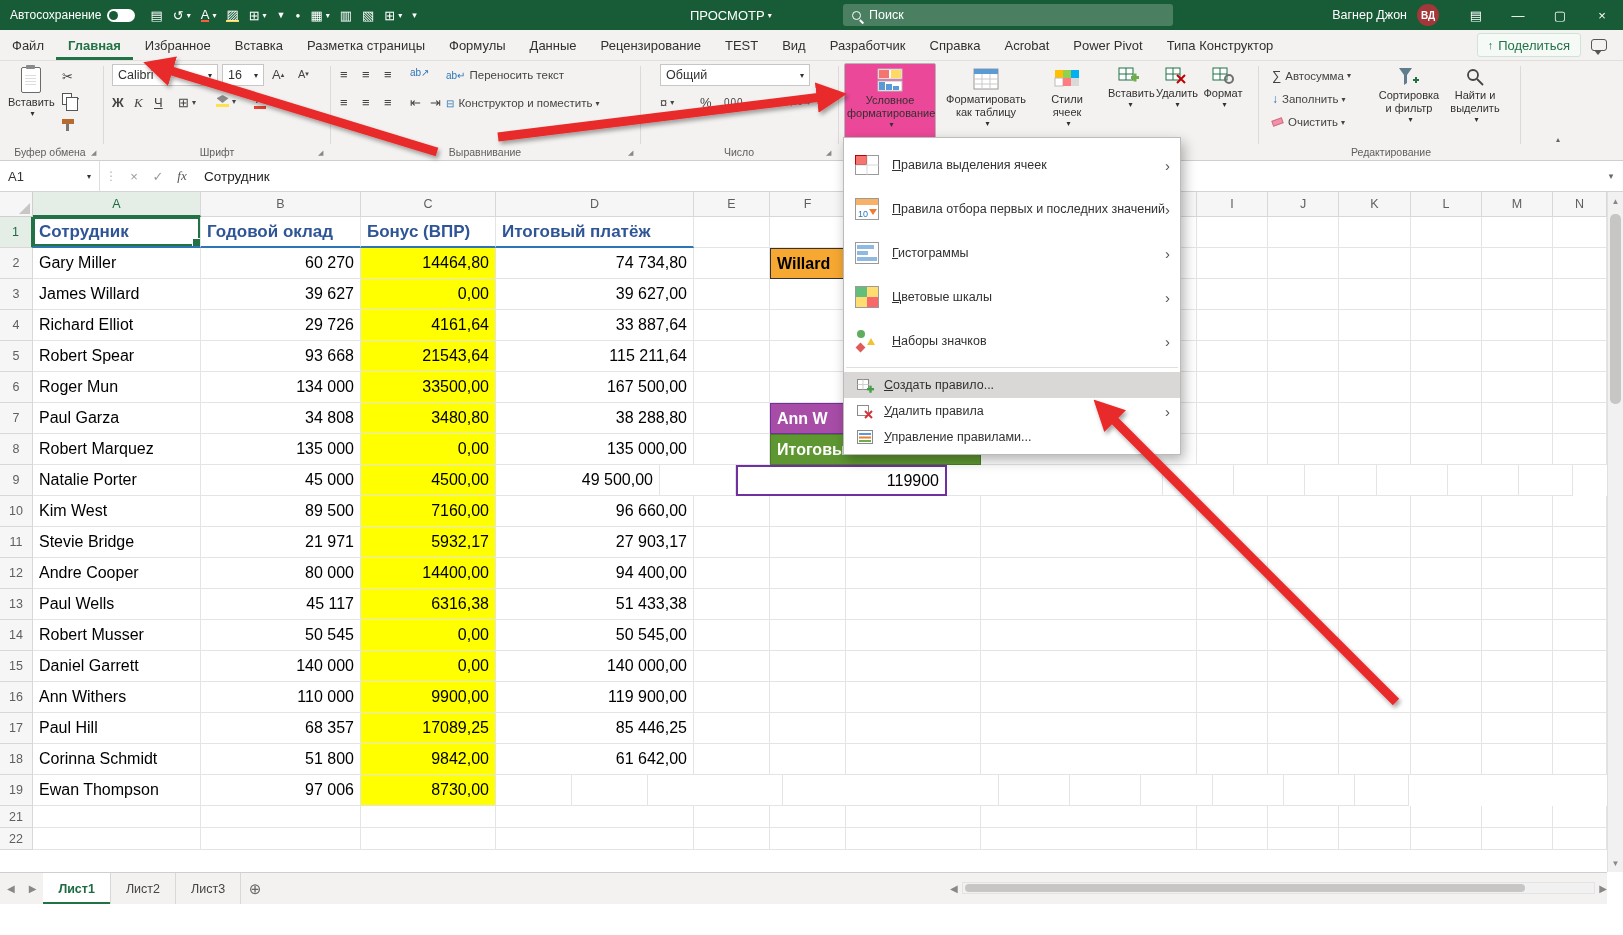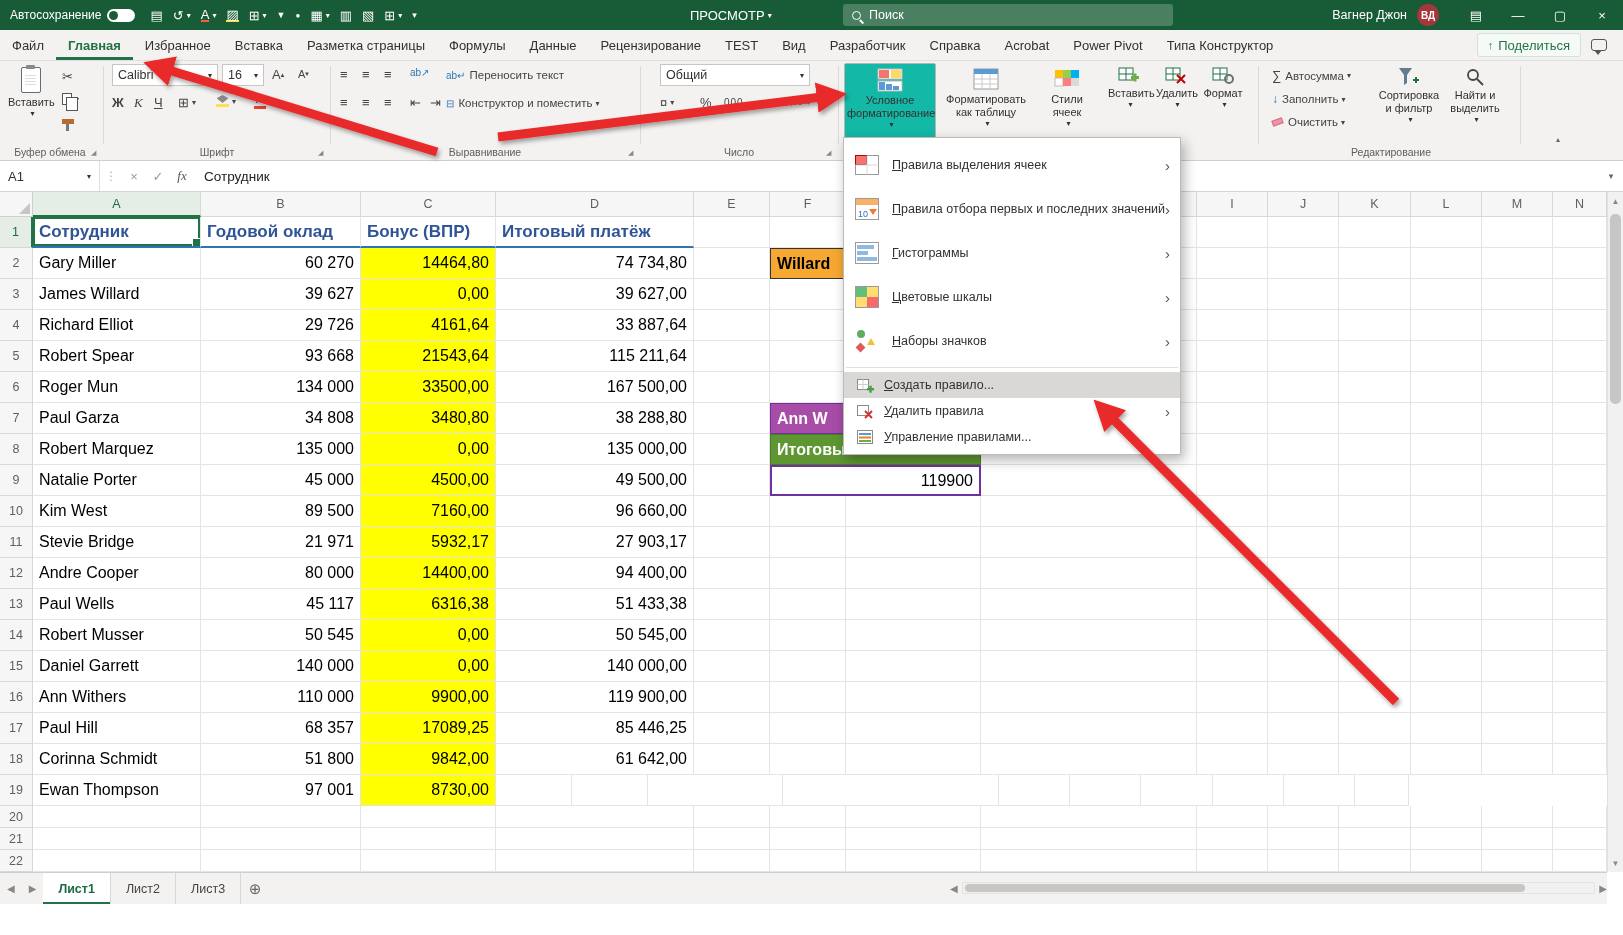--- a/index.html
+++ b/index.html
@@ -34,21 +34,21 @@
 .cmtic{width:16px;height:12px;border:1.5px solid #555;border-radius:3px;position:relative;margin-right:16px;align-self:center}
 .cmtic::after{content:"";position:absolute;left:2px;bottom:-5px;border-left:4px solid transparent;border-right:4px solid transparent;border-top:5px solid #555}
 
 
 #ribbon{position:absolute;left:0;top:61px;width:100%;height:100px;background:#f3f2f1;border-bottom:1px solid #d1cfcd}
 .gsep{position:absolute;top:5px;bottom:16px;width:1px;background:#dcdad8}
 .glabel{position:absolute;bottom:2px;font-size:10.5px;color:#605e5c;text-align:center}
 .launch{position:absolute;bottom:3px;font-size:7px;color:#8a8886}
 .bigbtn{position:absolute;display:flex;flex-direction:column;align-items:center;text-align:center;font-size:11px;color:#323130;border-radius:2px;padding-top:4px;cursor:default}
 .bigbtn .cap{line-height:13px;white-space:normal;width:calc(100% - 4px)}
-.bigbtn.pressed{background:#14b8a6;border:1px solid #b8b6b4}
+.bigbtn.pressed{background:#ec4899;border:1px solid #b8b6b4}
 .combo{position:absolute;height:22px;background:#fff;border:1px solid #c8c6c4;display:flex;align-items:center;font-size:12.5px;color:#323130;padding:0 5px;justify-content:space-between}
 .sbtn{position:absolute;display:flex;align-items:center;font-size:13px;color:#444;cursor:default}
 .clip{width:20px;height:26px;border:1.5px solid #6b6b6b;border-radius:2px;background:#fff;position:relative;margin-bottom:3px}
 .clip::before{content:"";position:absolute;left:4px;top:-3px;width:9px;height:4px;background:#8a8a8a;border-radius:1px}
 .clip::after{content:"";position:absolute;left:3px;top:5px;width:11px;height:14px;background:repeating-linear-gradient(#fff,#fff 2px,#bbb 3px)}
 .cpy{width:10px;height:12px;border:1.2px solid #555;position:relative;background:#fff;display:inline-block}
 .cpy::after{content:"";position:absolute;left:3px;top:3px;width:10px;height:12px;border:1.2px solid #555;background:#fff}
 .brush{display:inline-block;width:12px;height:5px;background:#B86B2E;position:relative}
 .brush::after{content:"";position:absolute;left:4px;top:5px;width:3px;height:7px;background:#777}
 .fillic{display:inline-flex;flex-direction:column;align-items:center}
@@ -551,21 +551,21 @@
         <div class="c" style="width: 72px;"></div>
         <div class="c" style="width: 71px;"></div>
         <div class="c" style="width: 71px;"></div>
         <div class="c" style="width: 54px;"></div>
       </div>
       <div class="grow" style="height: 31px;">
         <div class="rn">9</div>
         <div class="c" style="width: 168px;">Natalie Porter</div>
         <div class="c num" style="width: 160px;">45 000</div>
         <div class="c num yellow" style="width: 135px;">4500,00</div>
-        <div class="c num" style="width: 198px;">49 500,00</div>
+        <div class="c num" style="width: 164px;">49 500,00</div>
         <div class="c" style="width: 76px;"></div>
         <div class="c totval" style="width: 211px;">119900</div>
         <div class="c" style="width: 216px;"></div>
         <div class="c" style="width: 71px;"></div>
         <div class="c" style="width: 71px;"></div>
         <div class="c" style="width: 72px;"></div>
         <div class="c" style="width: 71px;"></div>
         <div class="c" style="width: 71px;"></div>
         <div class="c" style="width: 54px;"></div>
       </div>
@@ -718,39 +718,22 @@
         <div class="c" style="width: 71px;"></div>
         <div class="c" style="width: 71px;"></div>
         <div class="c" style="width: 72px;"></div>
         <div class="c" style="width: 71px;"></div>
         <div class="c" style="width: 71px;"></div>
         <div class="c" style="width: 54px;"></div>
       </div>
       <div class="grow" style="height: 31px;">
         <div class="rn">19</div>
         <div class="c" style="width: 168px;">Ewan Thompson</div>
-        <div class="c num" style="width: 160px;">97 001</div>
+        <div class="c num" style="width: 160px;">97 006</div>
         <div class="c num yellow" style="width: 135px;">8730,00</div>
-        <div class="c" style="width: 76px;"></div>
-        <div class="c" style="width: 76px;"></div>
-        <div class="c" style="width: 135px;"></div>
-        <div class="c" style="width: 216px;"></div>
-        <div class="c" style="width: 71px;"></div>
-        <div class="c" style="width: 71px;"></div>
-        <div class="c" style="width: 72px;"></div>
-        <div class="c" style="width: 71px;"></div>
-        <div class="c" style="width: 71px;"></div>
-        <div class="c" style="width: 54px;"></div>
-      </div>
-      <div class="grow" style="height: 22px;">
-        <div class="rn">20</div>
-        <div class="c" style="width: 168px;"></div>
-        <div class="c" style="width: 160px;"></div>
-        <div class="c" style="width: 135px;"></div>
-        <div class="c" style="width: 198px;"></div>
         <div class="c" style="width: 76px;"></div>
         <div class="c" style="width: 76px;"></div>
         <div class="c" style="width: 135px;"></div>
         <div class="c" style="width: 216px;"></div>
         <div class="c" style="width: 71px;"></div>
         <div class="c" style="width: 71px;"></div>
         <div class="c" style="width: 72px;"></div>
         <div class="c" style="width: 71px;"></div>
         <div class="c" style="width: 71px;"></div>
         <div class="c" style="width: 54px;"></div>

